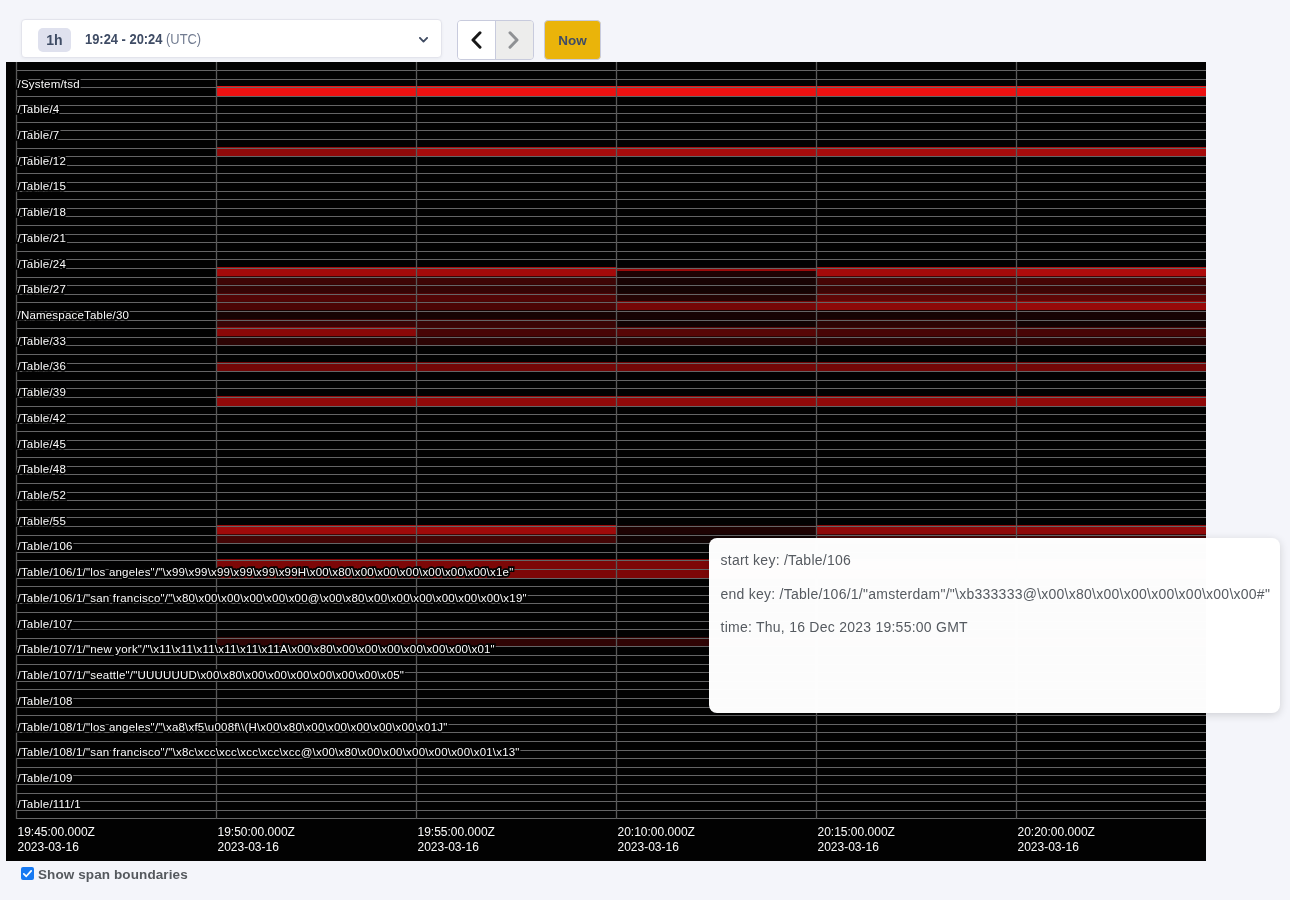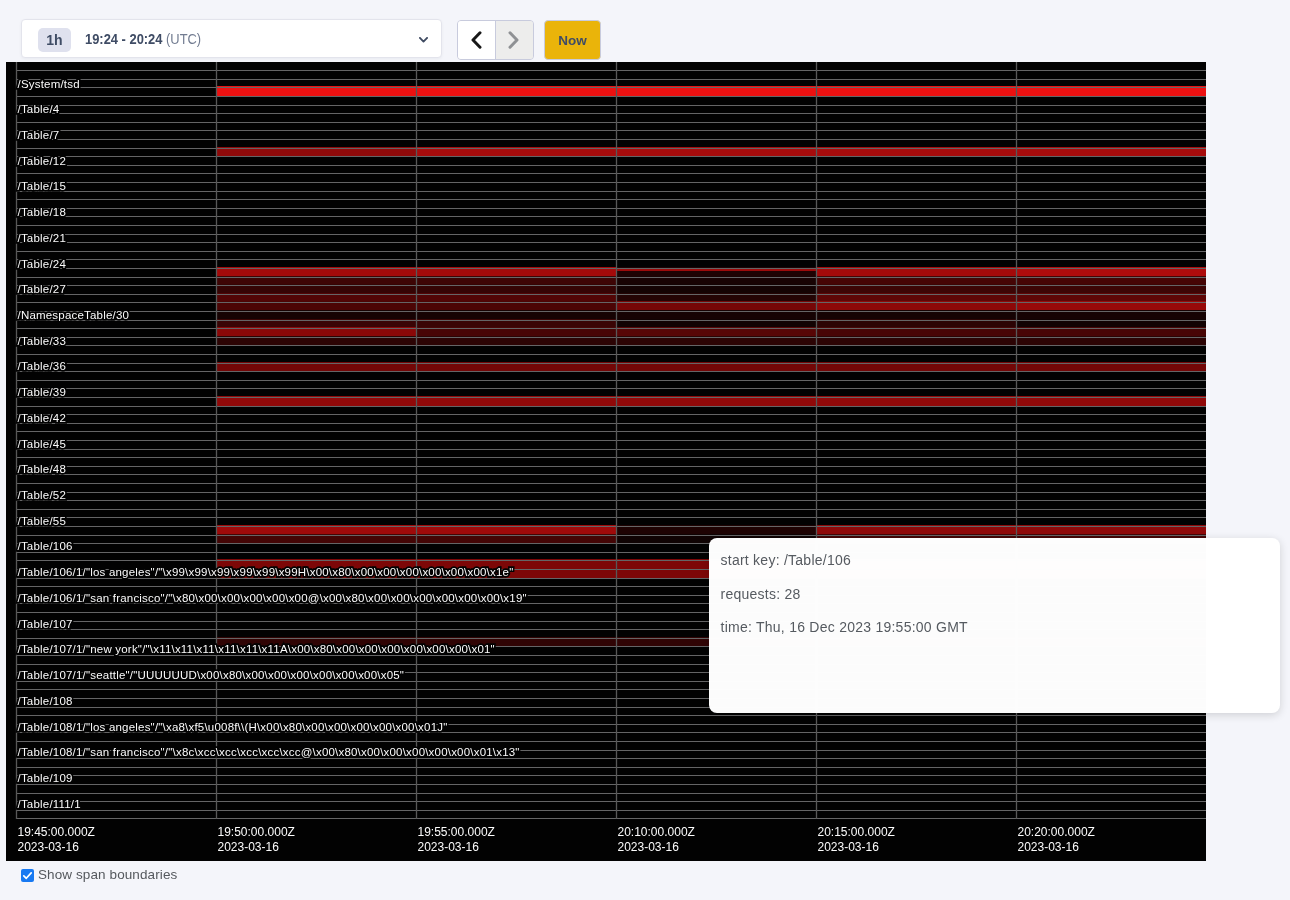--- a/index.html
+++ b/index.html
@@ -10,21 +10,21 @@
 #rangetext { margin-left:14px; font-size:15px; font-weight:bold; color:#3d4a63; display:inline-block; transform:scaleX(.86); transform-origin:0 50%; white-space:nowrap; }
 #rangetext .utc { font-weight:normal; color:#717b90; }
 #caret { position:absolute; right:13px; top:17px; }
 #navgrp { position:absolute; left:457px; top:20px; width:77px; height:40px; border:1px solid #c8cbdd; border-radius:4px; background:#ededec; display:flex; overflow:hidden; }
 #prevb { width:38px; height:100%; background:#fff; border-right:1px solid #c8cbdd; display:flex; align-items:center; justify-content:center; }
 #nextb { width:38px; height:100%; background:#ededec; display:flex; align-items:center; justify-content:center; }
 #nowb { position:absolute; left:544px; top:20px; width:57px; height:40px; background:#eab308; border:1px solid #c8cbdd; border-radius:4px; display:flex; align-items:center; justify-content:center; font-size:13.5px; font-weight:bold; color:#3d4a63; }
 #canvaswrap { position:absolute; left:6px; top:62px; width:1200px; height:799px; }
 #tooltip { position:absolute; left:709px; top:538px; width:571px; height:175px; background:#fff; border-radius:8px; box-shadow:0 2px 8px rgba(0,0,0,.16); padding:5px 0 0 11.5px; font-size:14px; color:#565b61; letter-spacing:.25px; }
 #tooltip div { height:33.8px; display:flex; align-items:center; white-space:pre; }
-#cbrow { position:absolute; left:21px; top:866.5px; display:flex; align-items:flex-end; font-size:13.5px; color:#53575c; }
+#cbrow { position:absolute; left:21px; top:866.5px; display:flex; align-items:flex-start; font-size:13.5px; color:#53575c;font-weight:bold; }
 #cbrow span { margin-left:4px; letter-spacing:.1px; }
 </style></head>
 <body>
 <div id="timesel" class="gs">
   <div id="badge">1h</div>
   <div id="rangetext">19:24 - 20:24 <span class="utc">(UTC)</span></div>
   <svg id="caret" width="9" height="6" viewBox="0 0 9 6">
       <path d="M0.9 0.9 L4.5 4.6 L8.1 0.9" stroke="#3c485f" stroke-width="1.8" fill="none" stroke-linecap="round" stroke-linejoin="round"></path>
     </svg>
 </div>
@@ -278,21 +278,21 @@
 <text x="611.5" y="788.5">2023-03-16</text>
 <text x="811.5" y="773.5">20:15:00.000Z</text>
 <text x="811.5" y="788.5">2023-03-16</text>
 <text x="1011.5" y="773.5">20:20:00.000Z</text>
 <text x="1011.5" y="788.5">2023-03-16</text>
 </g>
 </svg>
 </div>
 <div id="tooltip" class="gs">
   <div>start key: /Table/106</div>
-  <div>requests: 28</div>
+  <div>end key: /Table/106/1/"amsterdam"/"\xb333333@\x00\x80\x00\x00\x00\x00\x00\x00#"</div>
   <div>time: Thu, 16 Dec 2023 19:55:00 GMT</div>
 </div>
 <div id="cbrow" class="gs">
   <svg width="13" height="13" viewBox="0 0 13 13">
       <rect x="0" y="0" width="13" height="13" rx="2" fill="#1578f2"></rect>
       <path d="M2.8 6.8 L5.3 9.3 L10.2 3.9" stroke="#fff" stroke-width="1.7" fill="none" stroke-linecap="round" stroke-linejoin="round"></path>
     </svg>
   <span>Show span boundaries</span>
 </div>
 </body></html>

